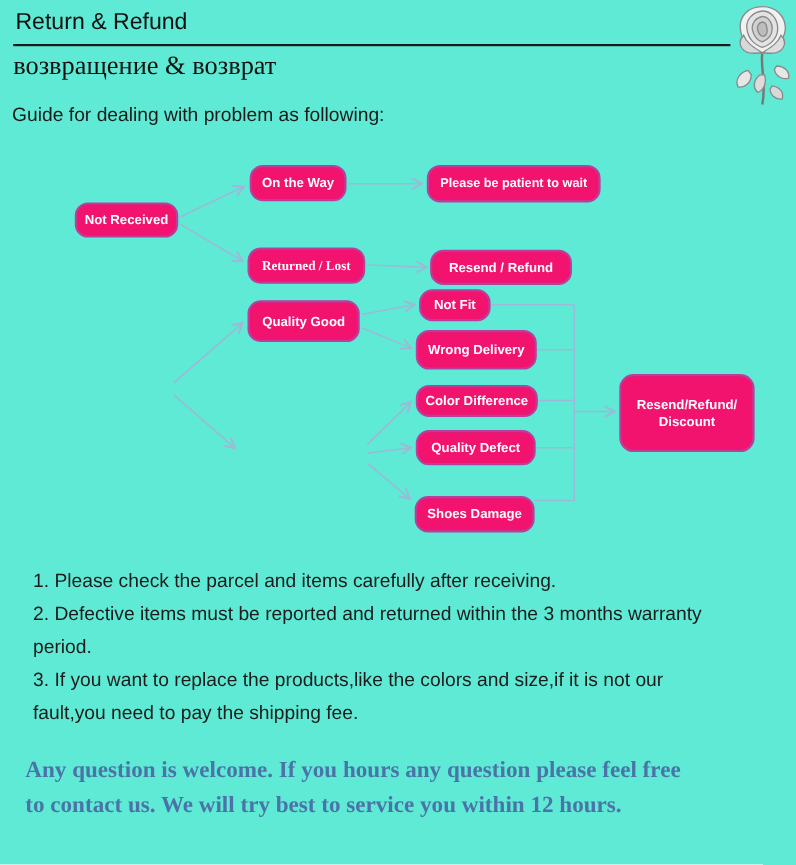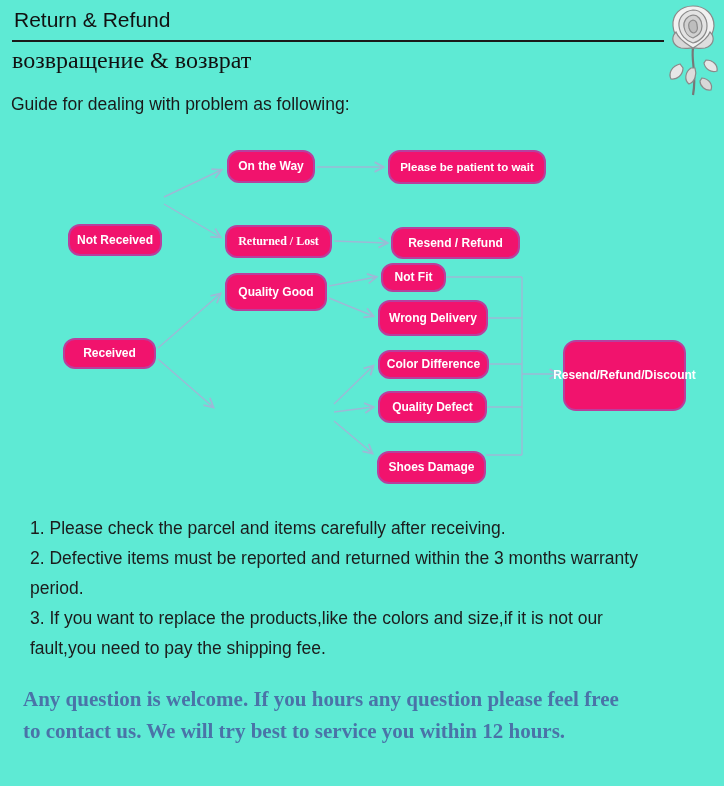--- a/index.html
+++ b/index.html
@@ -16,35 +16,35 @@
 
   
   .intro{position:absolute;left:11px;top:94px;font-size:17.5px;color:#1a1a1a;}
 
   
   .arrows{position:absolute;left:0;top:0;z-index:1;}
   .node{position:absolute;z-index:2;background:#F1136D;border:2px solid #B83F9E;
         border-radius:12px;color:#fff;font-weight:bold;font-size:12px;
         display:flex;align-items:center;justify-content:center;text-align:center;
         white-space:nowrap;box-sizing:border-box;line-height:1.25;}
-  .n-not-received    {left:68px; top:184px;width:94px; height:32px;margin-top:40px;}
+  .n-not-received    {left:68px; top:184px;width:94px; height:32px;}
   .n-on-the-way      {left:227px;top:150px;width:88px; height:33px;}
   .n-please-wait     {left:388px;top:150px;width:158px;height:34px;font-size:11.5px;}
   .n-returned-lost   {left:225px;top:225px;width:107px;height:33px;font-family:Liberation Serif, serif;}
   .n-resend-refund   {left:391px;top:227px;width:129px;height:32px;}
   .n-quality-good    {left:225px;top:273px;width:102px;height:38px;}
   .n-not-fit         {left:381px;top:263px;width:65px; height:29px;}
   .n-wrong-delivery  {left:378px;top:300px;width:110px;height:36px;}
   .n-received        {left:63px; top:338px;width:93px; height:31px;}
   .n-color-difference{left:378px;top:350px;width:111px;height:29px;}
   .n-quality-problem {left:217px;top:392px;width:115px;height:40px;}
   .n-quality-defect  {left:378px;top:391px;width:109px;height:32px;}
   .n-shoes-damage    {left:377px;top:439px;width:109px;height:33px;margin-top:12px;}
   .n-final           {left:563px;top:340px;width:123px;height:71px;border-radius:13px;
-                      flex-direction:row;}
+                      flex-direction:column;}
   .n-final span{display:block;}
 
   
   .notes{position:absolute;left:30px;top:513px;font-size:17.5px;color:#1c1c1c;line-height:30px;}
   .note-line{white-space:nowrap;}
 
   
   .footer{position:absolute;left:23px;top:683px;font-family:"Liberation Serif",serif;
           font-weight:bold;font-size:21px;line-height:32px;color:#4A73A8;}
   .footer-line{white-space:nowrap;}
@@ -105,21 +105,20 @@
   </svg>
 
   <div class="node n-not-received">Not Received</div>
   <div class="node n-on-the-way">On the Way</div>
   <div class="node n-please-wait">Please be patient to wait</div>
   <div class="node n-returned-lost">Returned / Lost</div>
   <div class="node n-resend-refund">Resend / Refund</div>
   <div class="node n-quality-good">Quality Good</div>
   <div class="node n-not-fit">Not Fit</div>
   <div class="node n-wrong-delivery">Wrong Delivery</div>
-  <div class="node n-received">Received</div>
   <div class="node n-color-difference">Color Difference</div>
   <div class="node n-quality-defect">Quality Defect</div>
   <div class="node n-shoes-damage">Shoes Damage</div>
   <div class="node n-final">
     <span>Resend/Refund/</span>
     <span>Discount</span>
   </div>
 
   <div class="notes">
     <div class="note-line">1. Please check the parcel and items carefully after receiving.</div>

